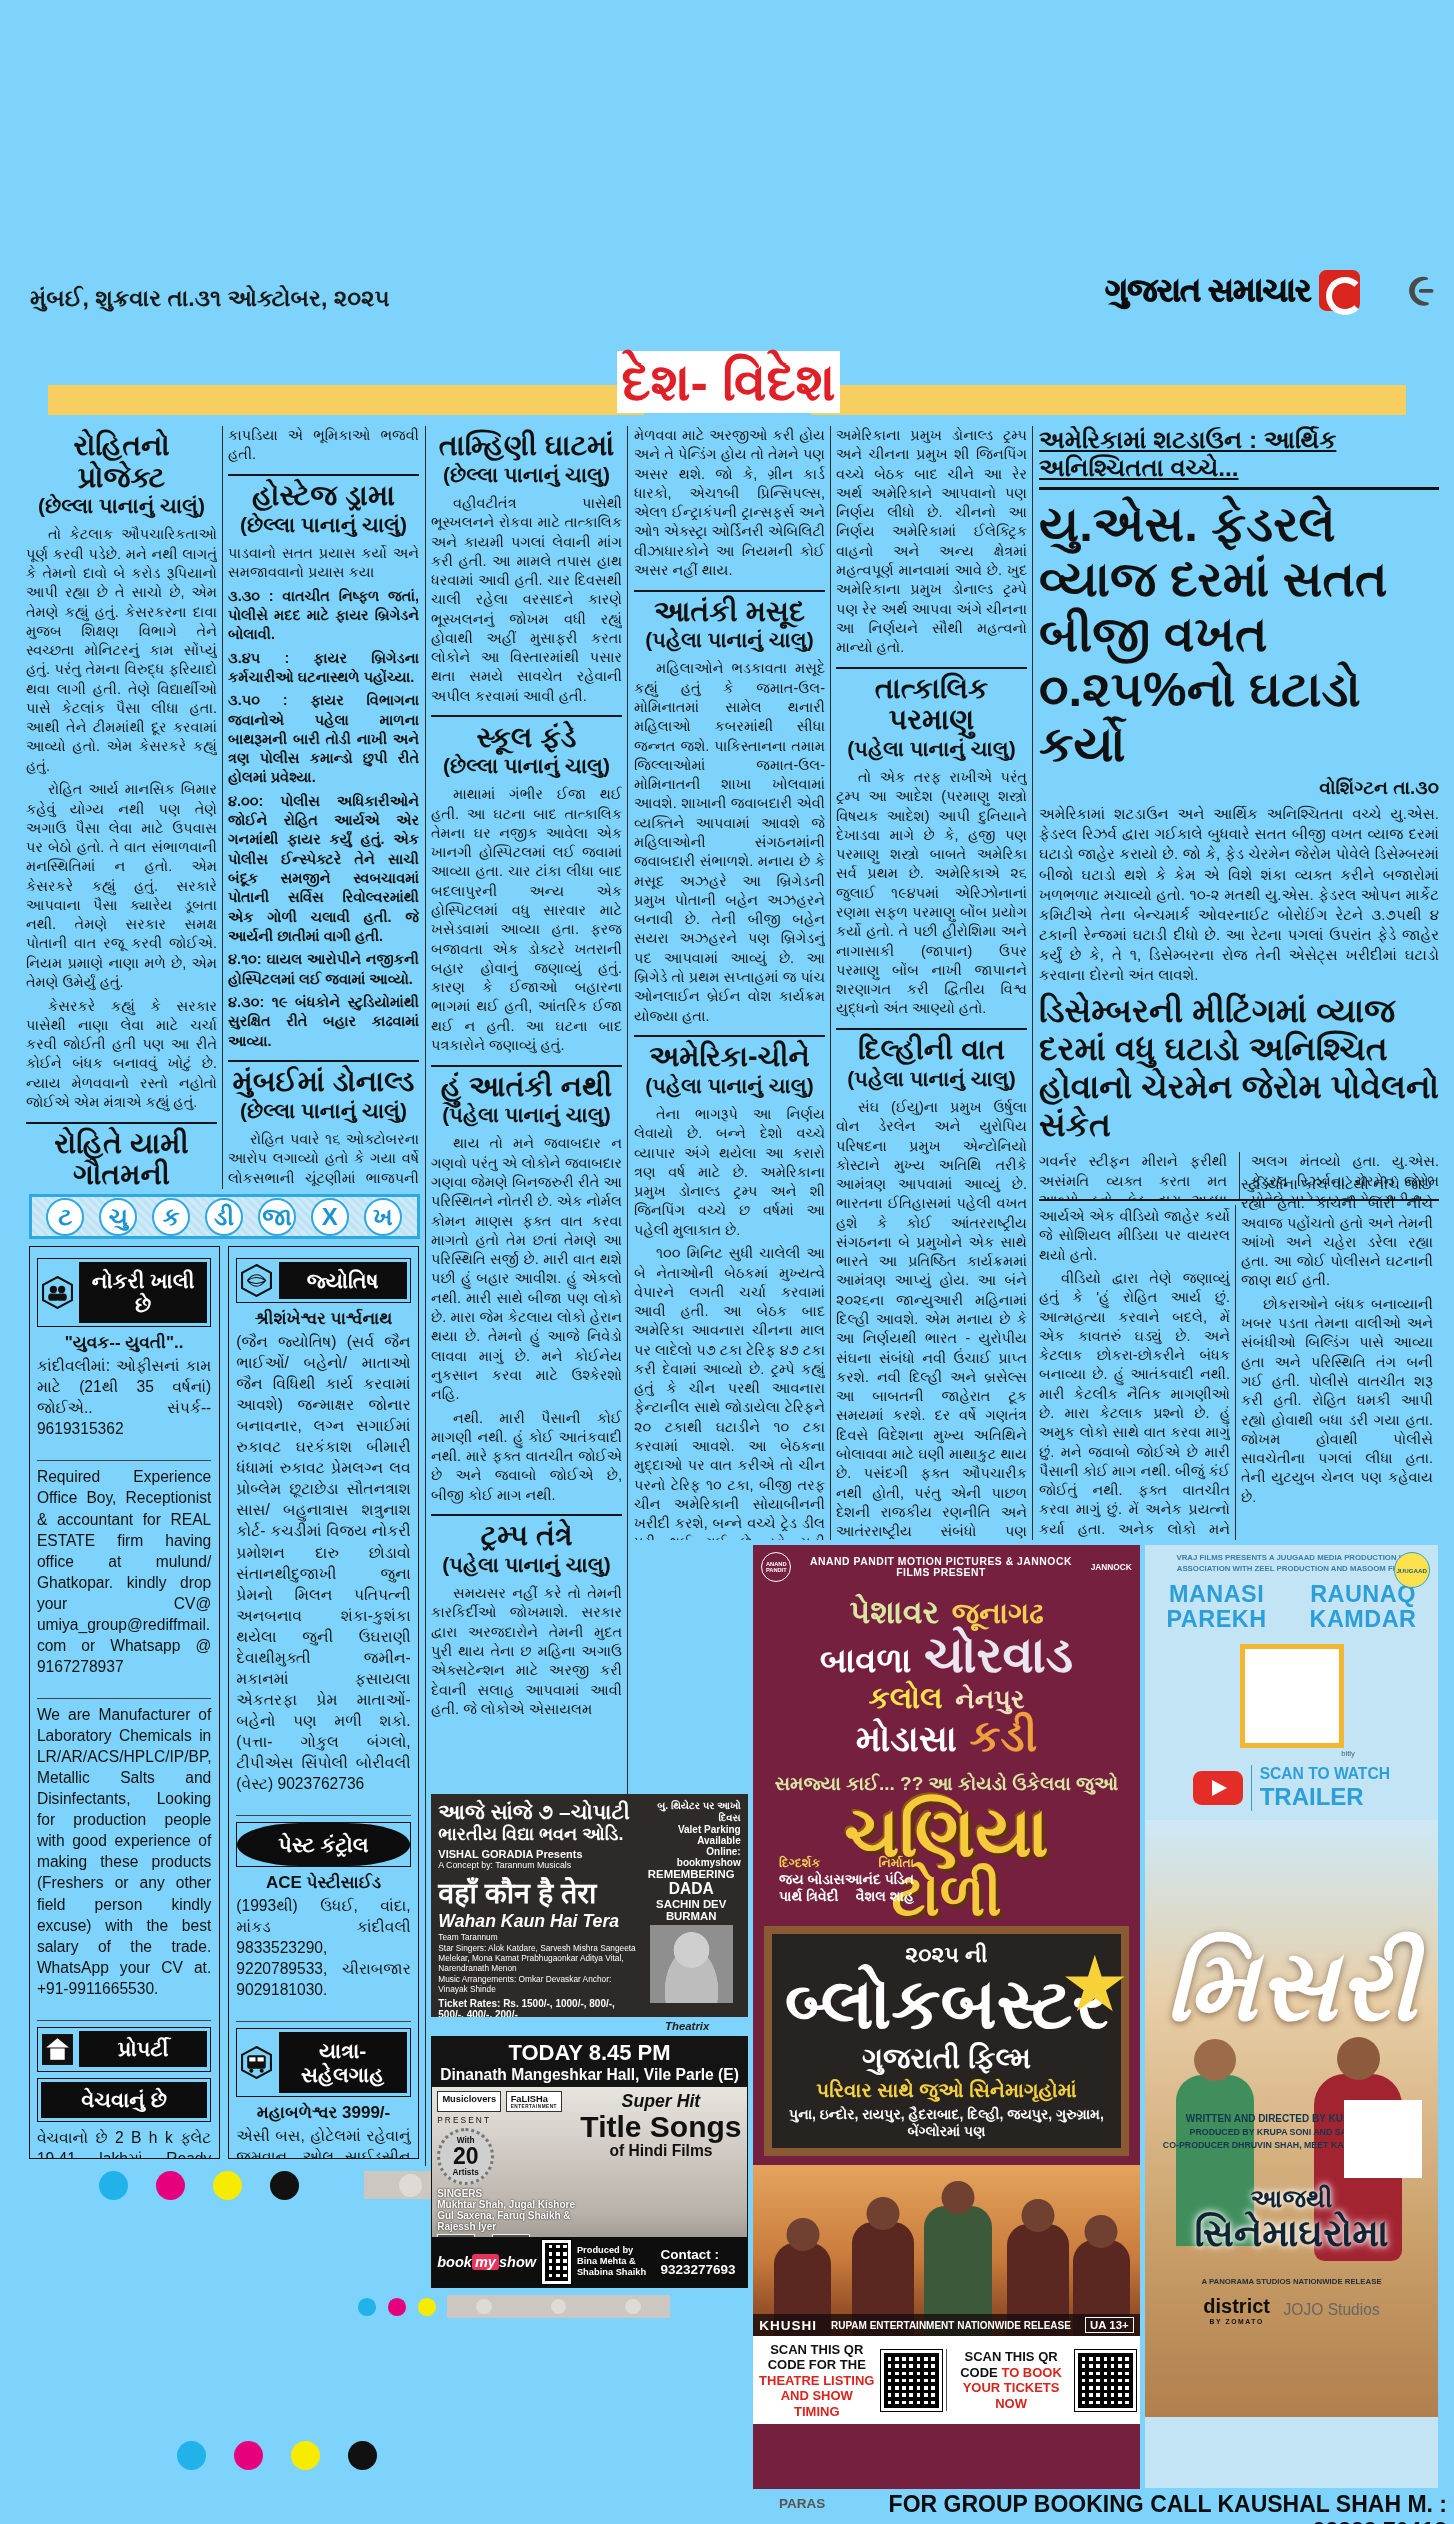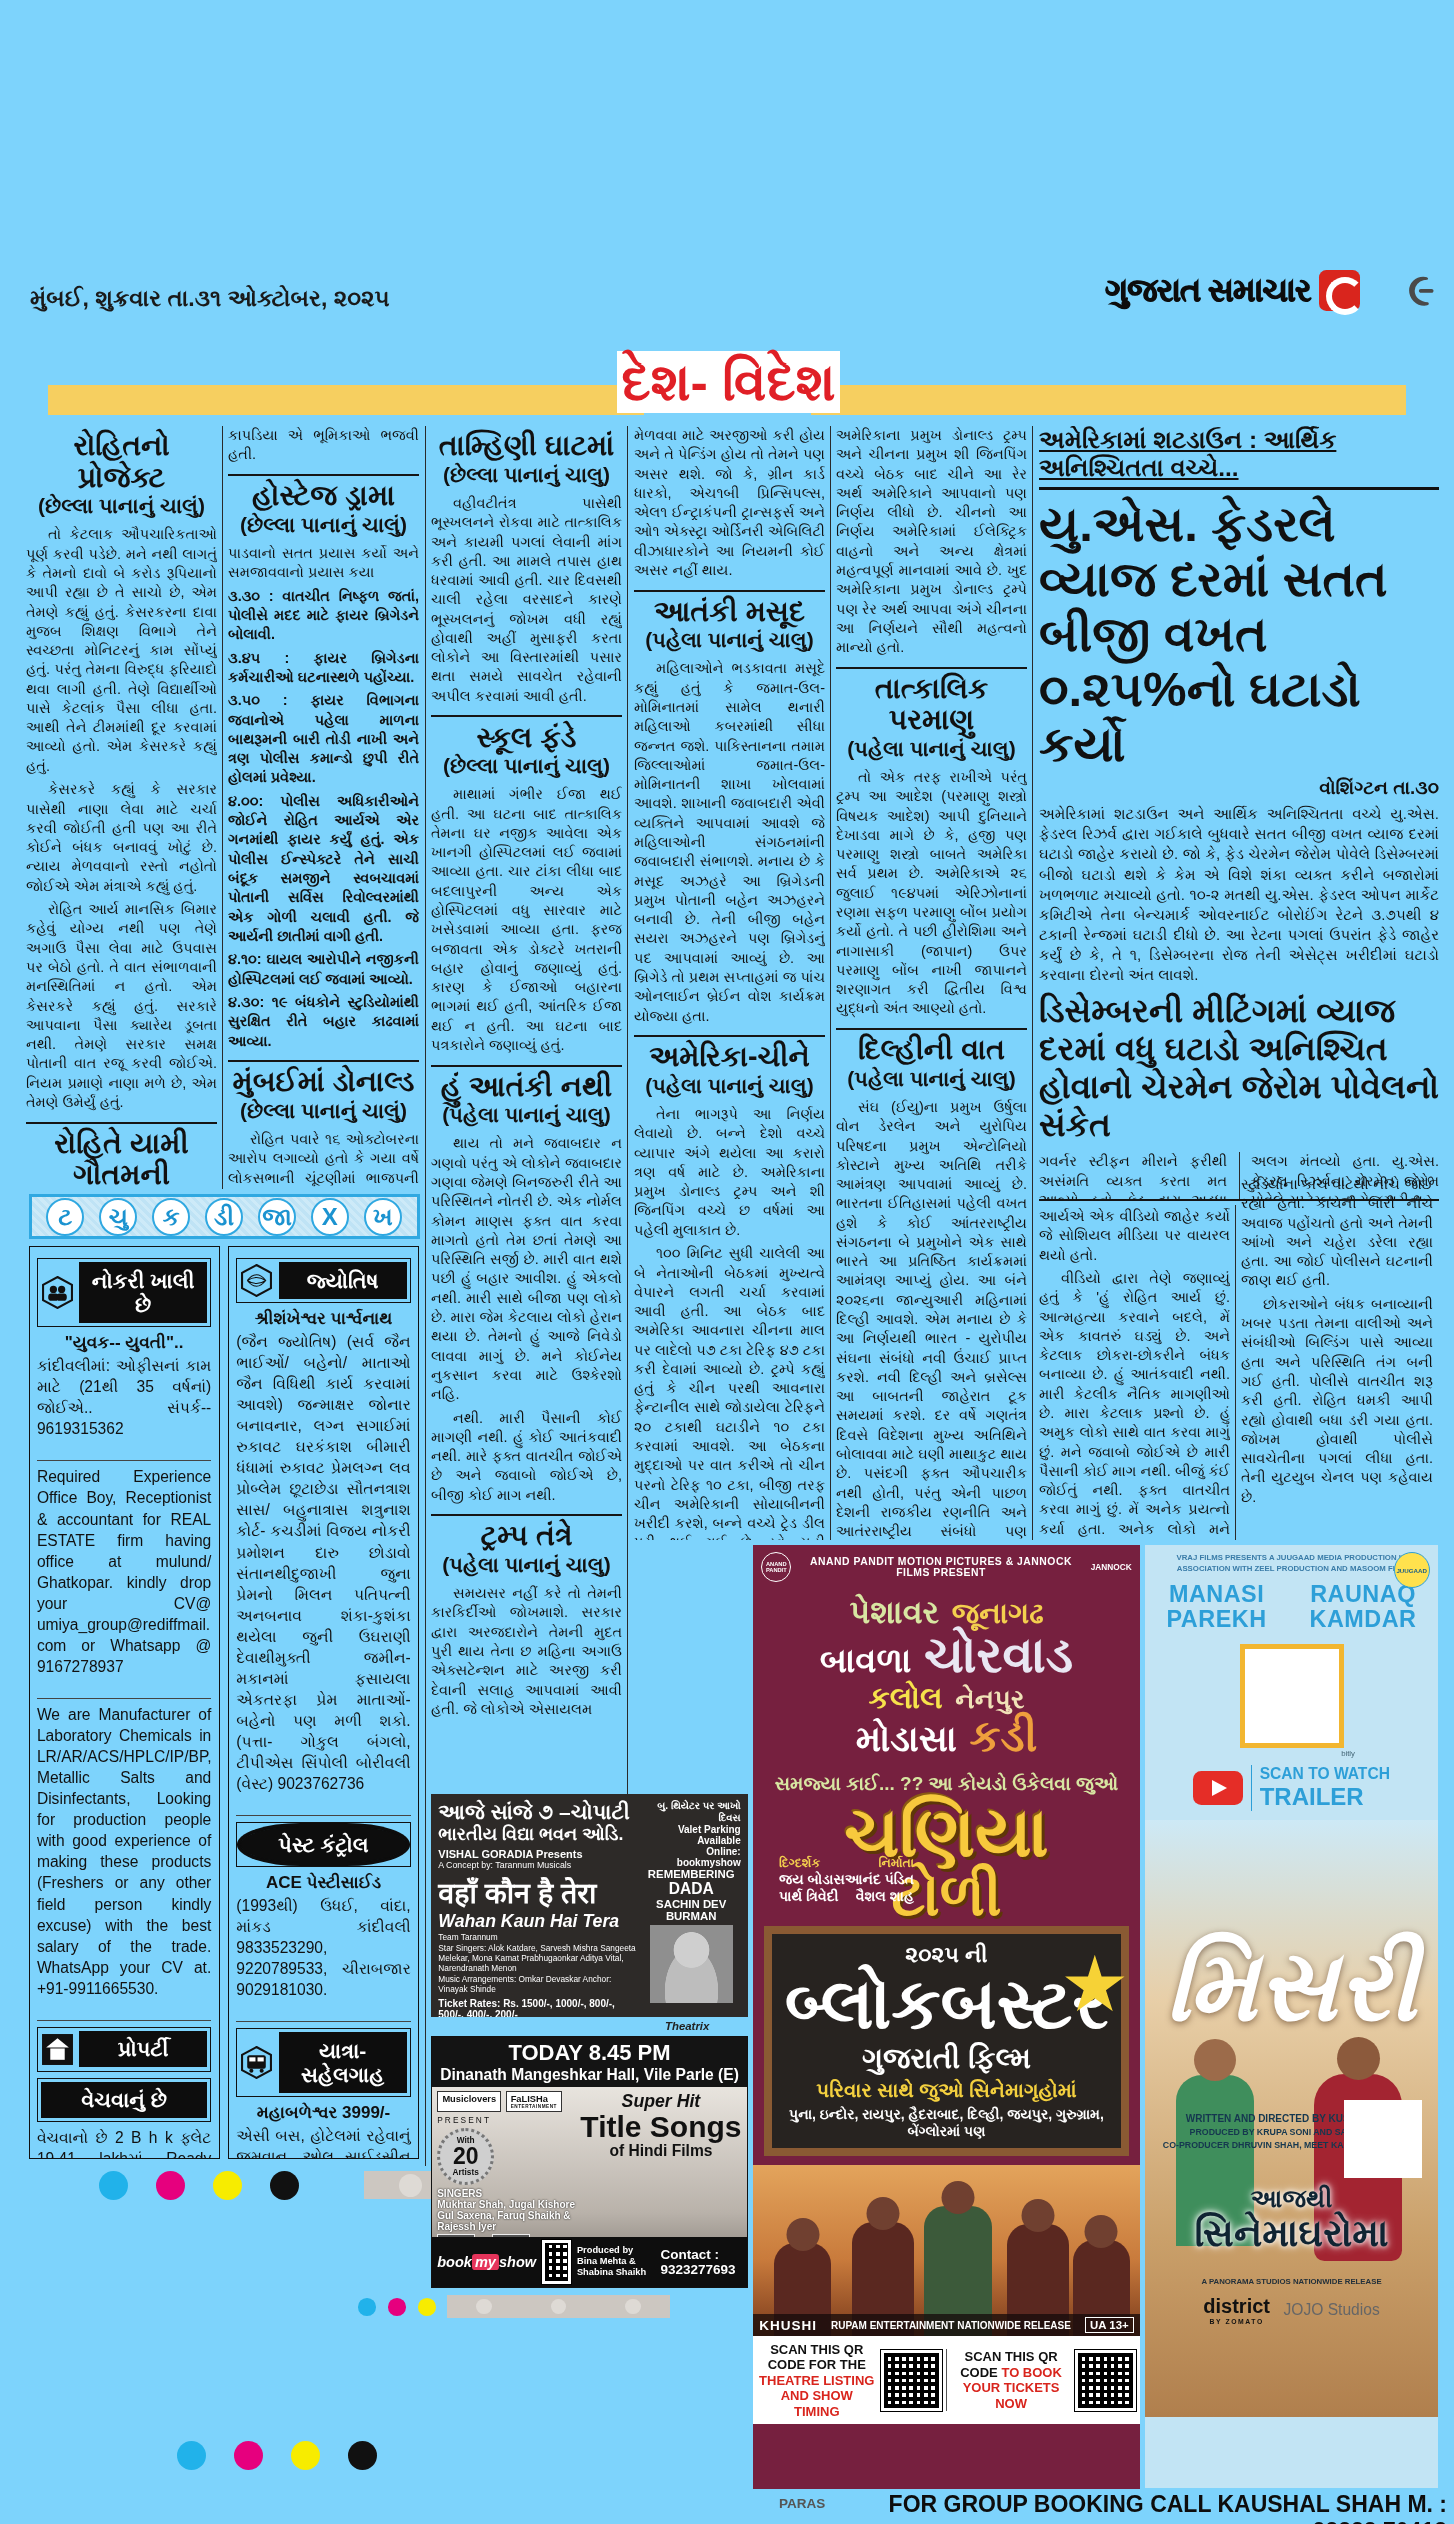--- a/index.html
+++ b/index.html
@@ -241,22 +241,22 @@
   <div class="vr" style="left:627px;top:426px;height:1368px"></div>
   <div class="vr" style="left:830px;top:426px;height:1114px"></div>
   <div class="vr" style="left:1032px;top:426px;height:1114px"></div>
   <div class="vr" style="left:1235px;top:1205px;height:335px"></div>
 
   <div class="col" style="left:26px;top:426px;width:191px;height:763px">
     <div class="art">
       <h3>રોહિતનો પ્રોજેક્ટ</h3>
       <div class="cont">(છેલ્લા પાનાનું ચાલું)</div>
       <p>તો કેટલાક ઔપચારિકતાઓ પૂર્ણ કરવી પડેછે. મને નથી લાગતું કે તેમનો દાવો બે કરોડ રૂપિયાનો આપી રહ્યા છે તે સાચો છે, એમ તેમણે કહ્યું હતું. કેસરકરના દાવા મુજબ શિક્ષણ વિભાગે તેને સ્વચ્છતા મોનિટરનું કામ સોંપ્યું હતું. પરંતુ તેમના વિરુદ્ધ ફરિયાદો થવા લાગી હતી. તેણે વિદ્યાર્થીઓ પાસે કેટલાંક પૈસા લીધા હતા. આથી તેને ટીમમાંથી દૂર કરવામાં આવ્યો હતો. એમ કેસરકરે કહ્યું હતું.</p>
+      <p>રોહિત આર્ય માનસિક બિમાર કહેવું યોગ્ય નથી પણ તેણે અગાઉ પૈસા લેવા માટે ઉપવાસ પર બેઠો હતો. તે વાત સંભાળવાની મનસ્થિતિમાં ન હતો. એમ કેસરકરે કહ્યું હતું. સરકારે આપવાના પૈસા ક્યારેય ડૂબતા નથી. તેમણે સરકાર સમક્ષ પોતાની વાત રજૂ કરવી જોઈએ. નિયમ પ્રમાણે નાણા મળે છે, એમ તેમણે ઉમેર્યું હતું.</p>
       <p>કેસરકરે કહ્યું કે સરકાર પાસેથી નાણા લેવા માટે ચર્ચા કરવી જોઈતી હતી પણ આ રીતે કોઈને બંધક બનાવવું ખોટું છે. ન્યાય મેળવવાનો રસ્તો નહોતો જોઈએ એમ મંત્રાએ કહ્યું હતું.</p>
-      <p>રોહિત આર્ય માનસિક બિમાર કહેવું યોગ્ય નથી પણ તેણે અગાઉ પૈસા લેવા માટે ઉપવાસ પર બેઠો હતો. તે વાત સંભાળવાની મનસ્થિતિમાં ન હતો. એમ કેસરકરે કહ્યું હતું. સરકારે આપવાના પૈસા ક્યારેય ડૂબતા નથી. તેમણે સરકાર સમક્ષ પોતાની વાત રજૂ કરવી જોઈએ. નિયમ પ્રમાણે નાણા મળે છે, એમ તેમણે ઉમેર્યું હતું.</p>
     </div>
     <div class="rule"></div>
     <div class="art">
       <h3>રોહિતે યામી ગૌતમની</h3>
 
     </div>
   </div>
 
   <div class="col" style="left:228px;top:426px;width:191px;height:763px">
     <div class="art">

